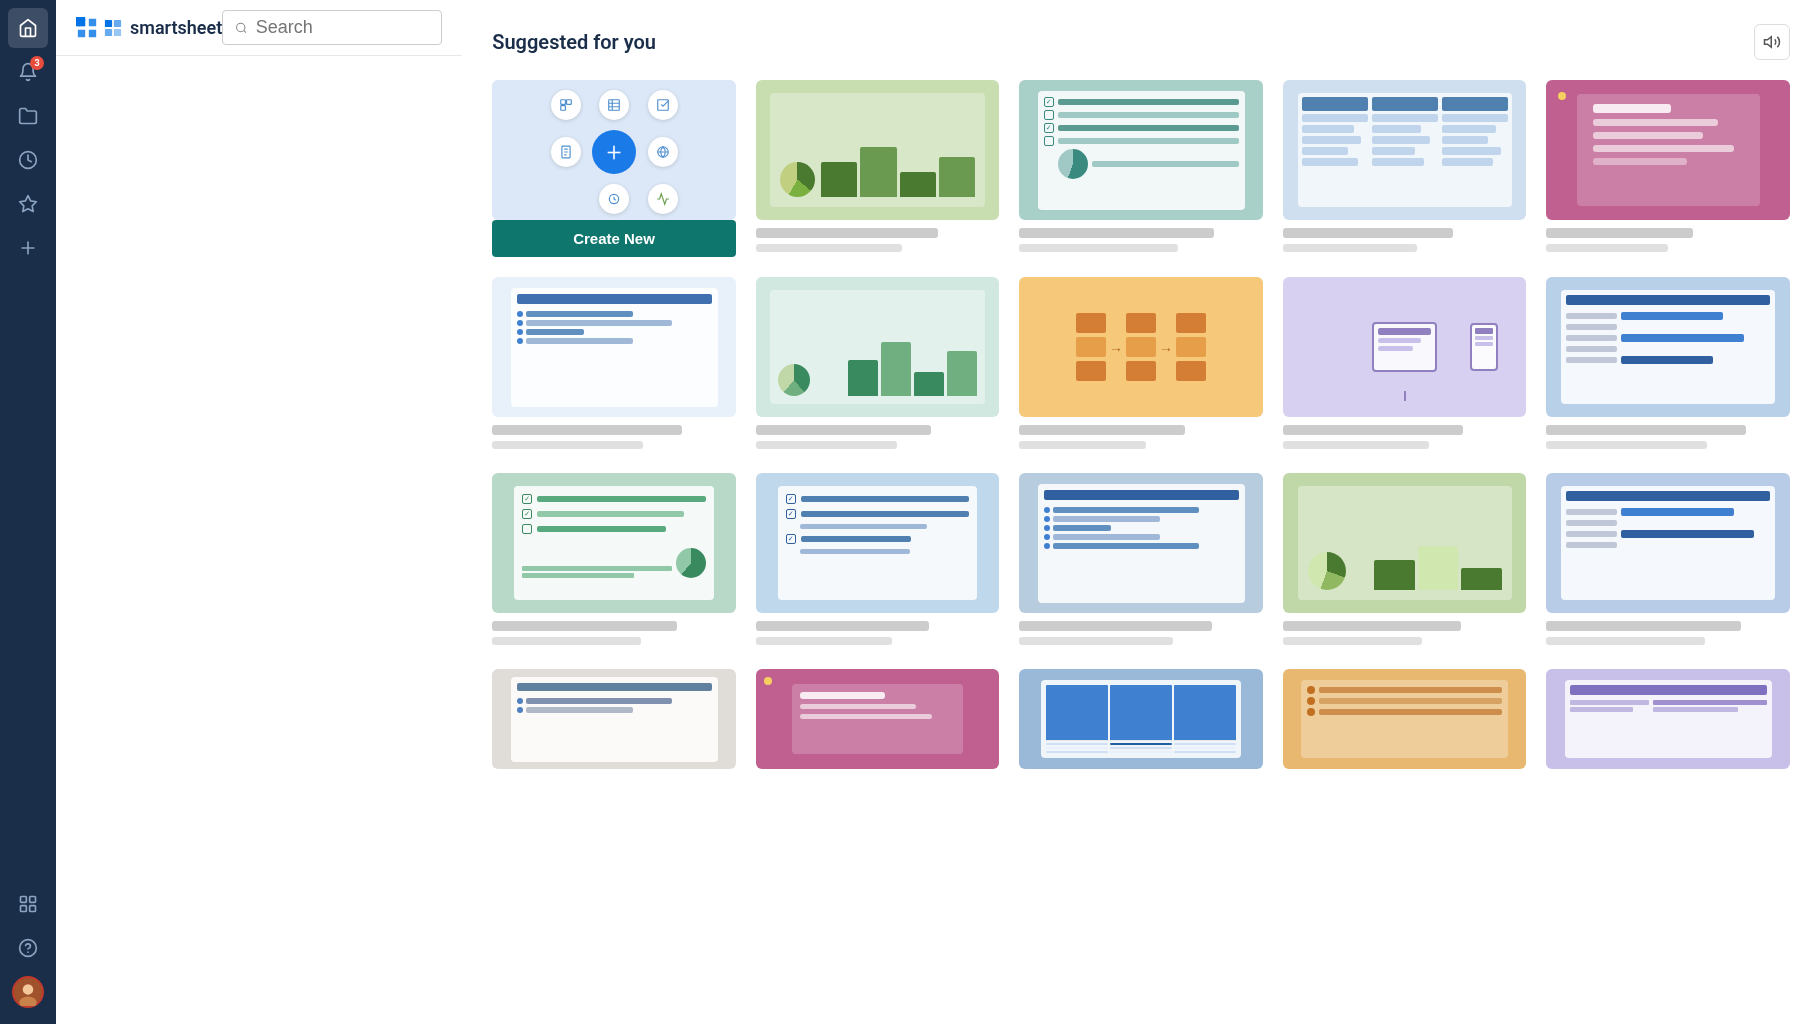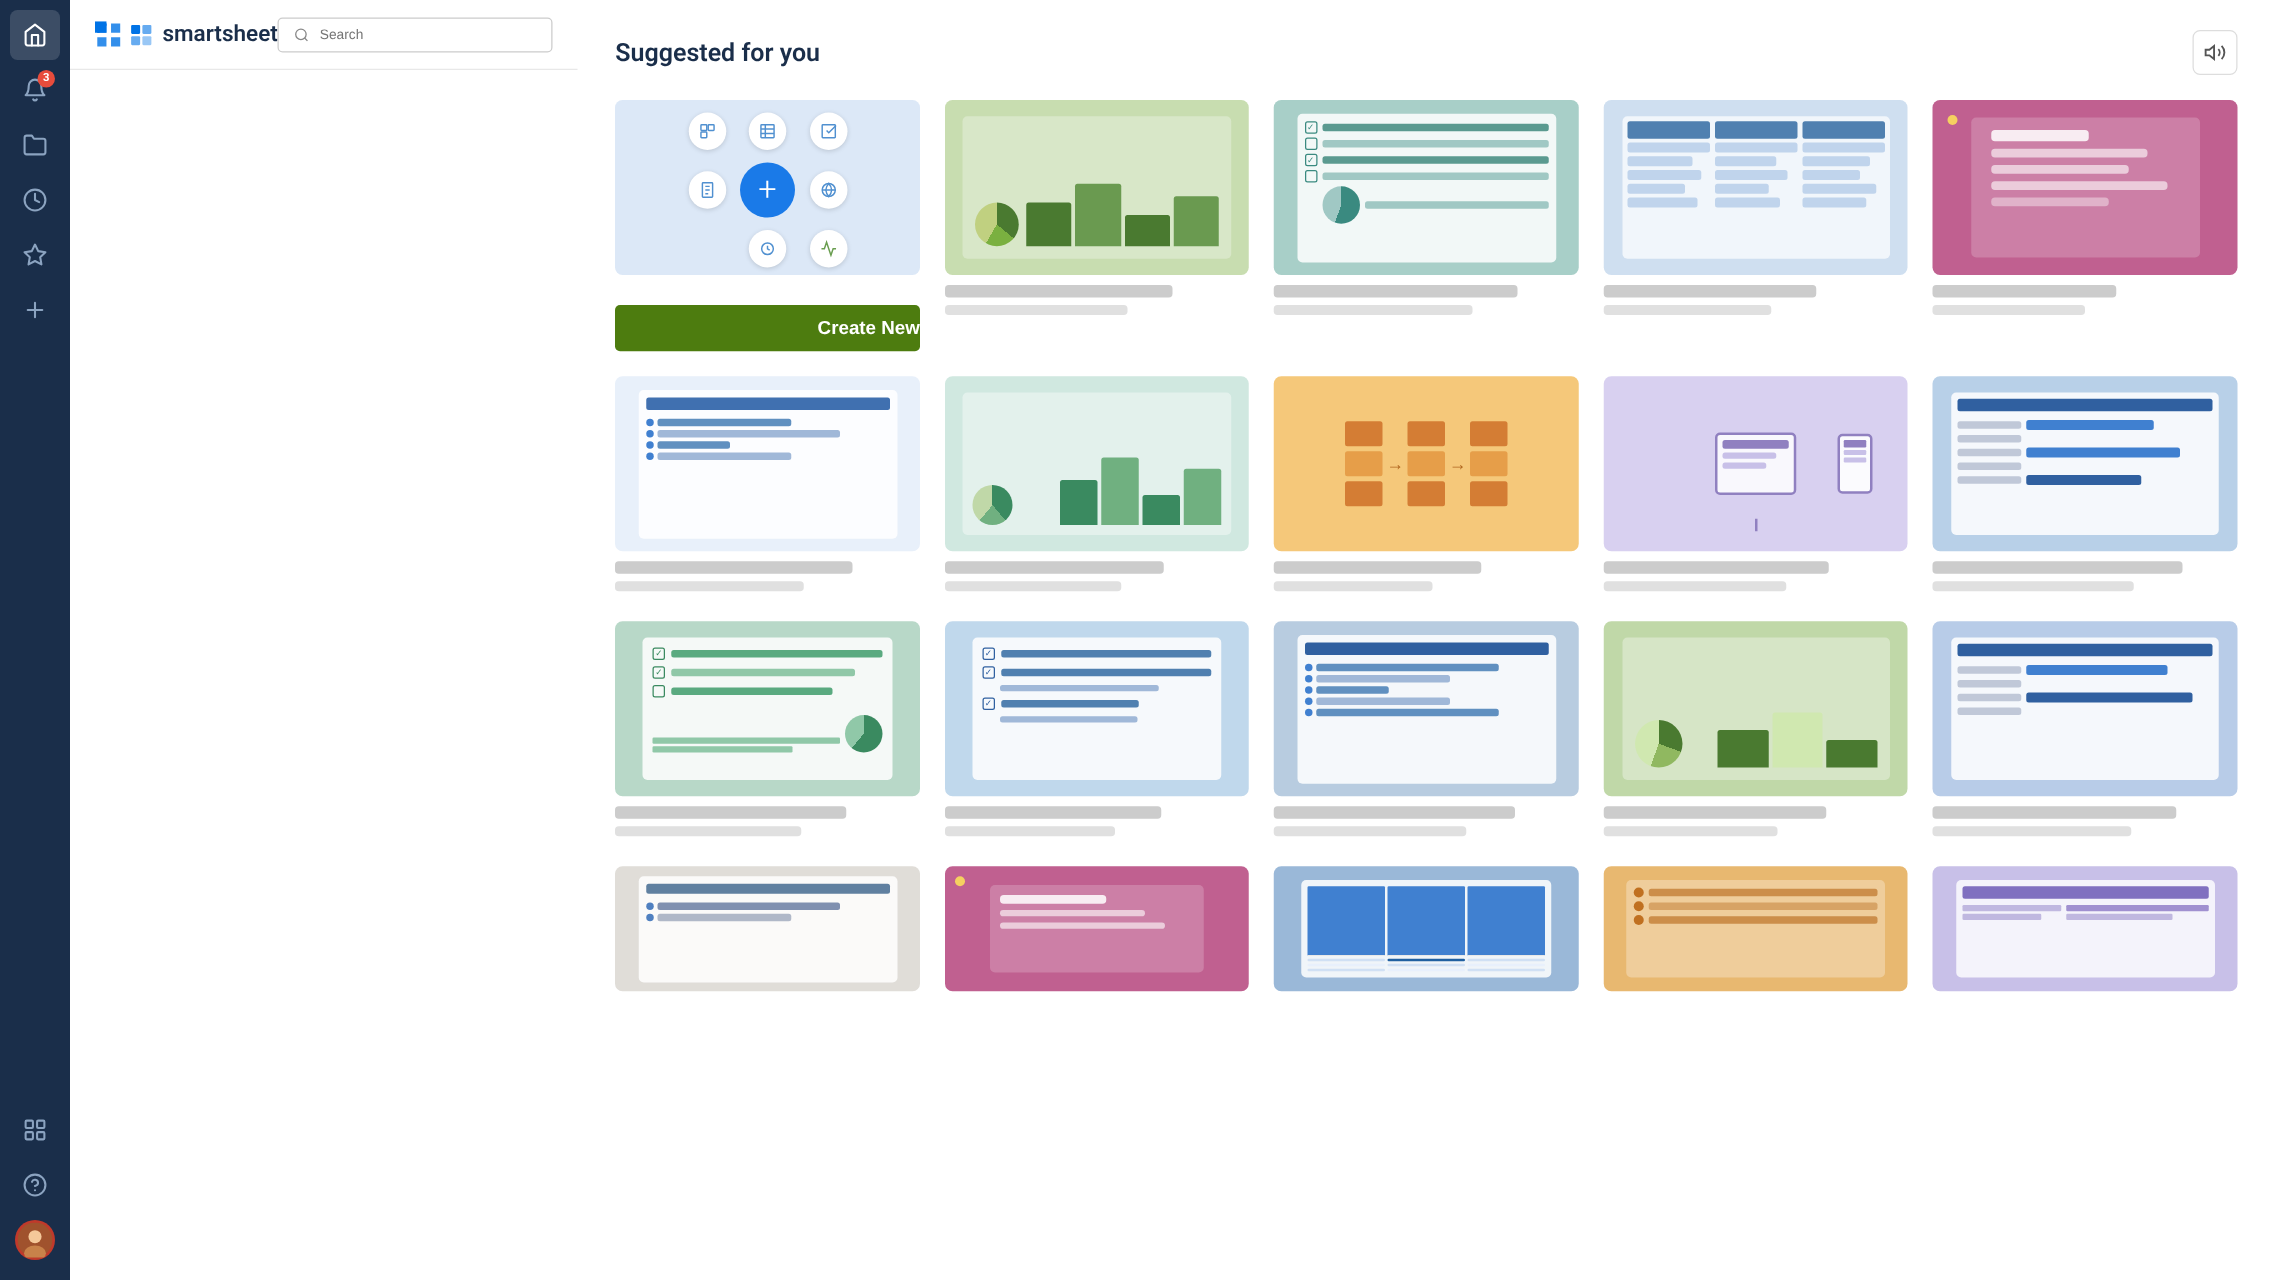--- a/index.html
+++ b/index.html
@@ -94,21 +94,21 @@
       border: 1px solid #ccc;
       border-radius: 4px;
       padding: 6px 12px;
       gap: 8px;
       width: 220px;
       background: #fff;
     }
     .search-bar input {
       border: none;
       outline: none;
-      font-size: 11px;
+      font-size: 18px;
       width: 100%;
       color: #0f766e;
     }
 
     
     .content {
       flex: 1;
       overflow-y: auto;
       padding: 24px 30px;
     }
@@ -188,31 +188,31 @@
       border-radius: 50%;
       background: #1a7ae8;
       display: flex;
       align-items: center;
       justify-content: center;
       color: #fff;
       font-size: 22px;
       font-weight: 300;
     }
     .create-new-btn {
-      background: #4d7c0f;
+      background: #0f766e;
       color: #fff;
       border: none;
       border-radius: 4px;
       padding: 10px 0;
       width: 100%;
       font-size: 15px;
       font-weight: 600;
       cursor: pointer;
-      margin-top: 24px;
-      text-align: right;
+      margin-top: 0;
+      text-align: center;
     }
 
     .card-info {
       padding: 8px 0 4px;
     }
     .card-title-bar {
       height: 10px;
       background: #ccc;
       border-radius: 3px;
       margin-bottom: 6px;

